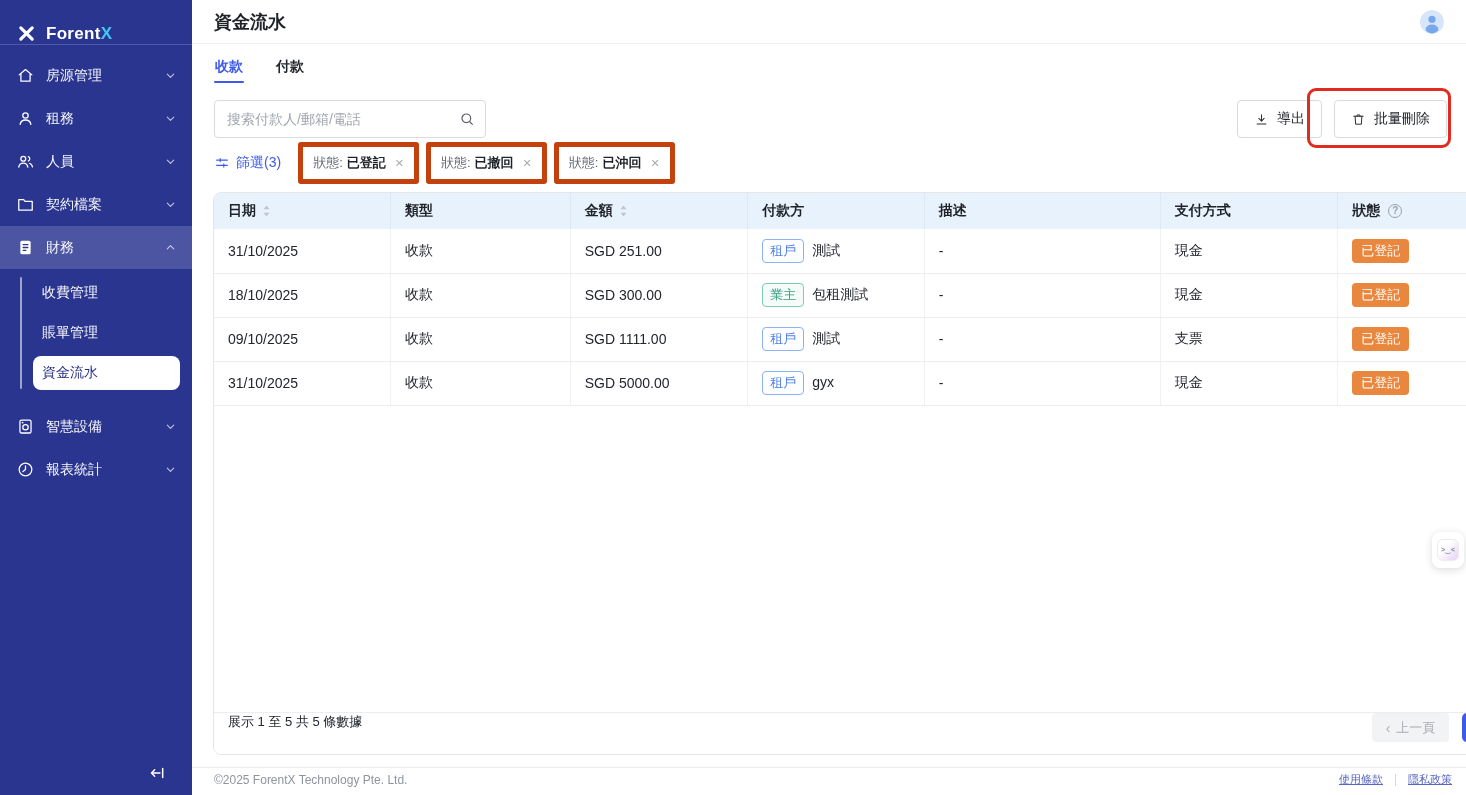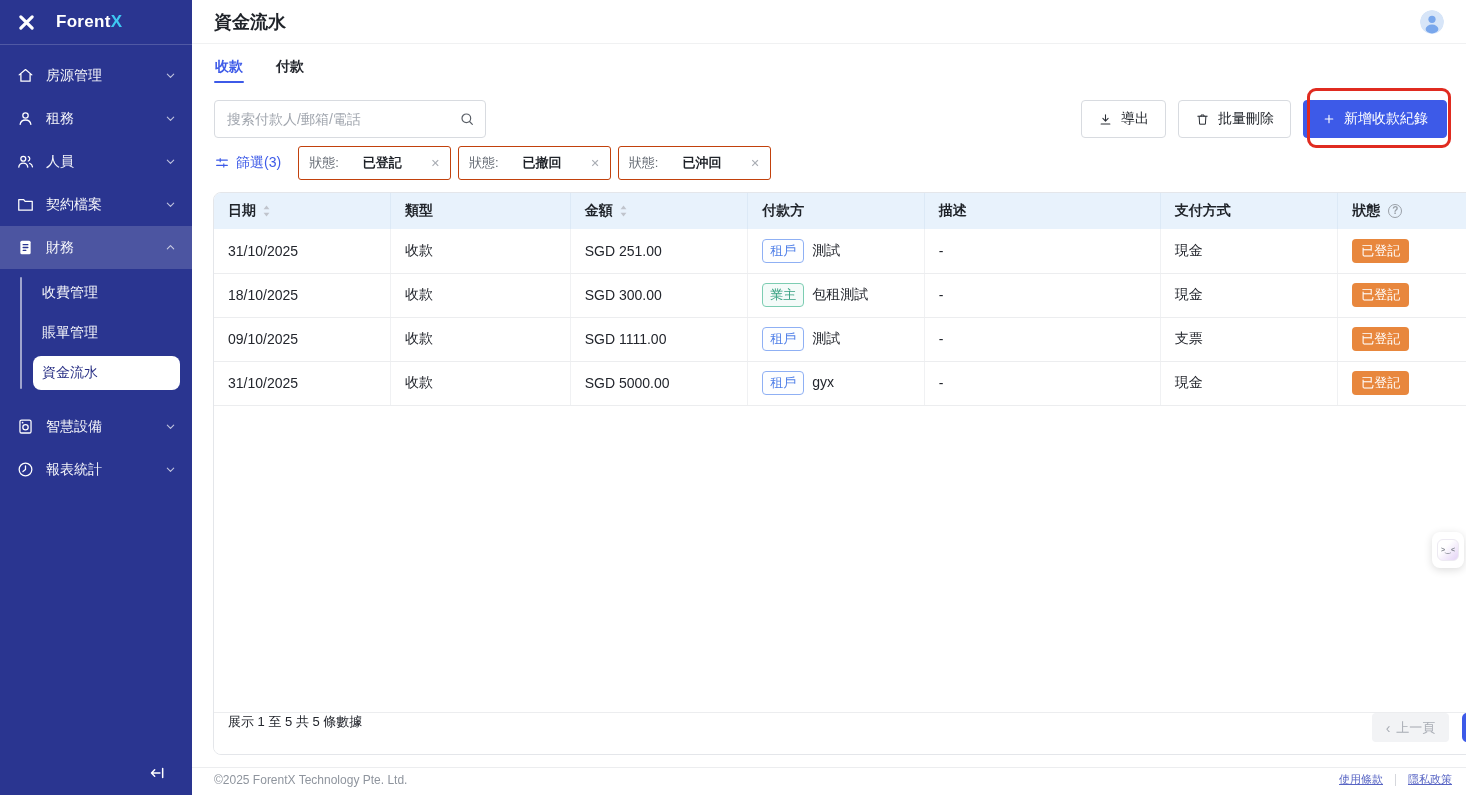--- a/index.html
+++ b/index.html
@@ -2,21 +2,21 @@
 <html><head>
 <meta charset="utf-8">
 <style>
   * { margin:0; padding:0; box-sizing:border-box; }
   html,body { width:1466px; height:795px; overflow:hidden; background:#fff;
     font-family:"Liberation Sans","DejaVu Sans",sans-serif; color:#1F2329; }
   .app { position:relative; width:1466px; height:795px; }
 
   
   .sidebar { position:absolute; left:0; top:0; width:192px; height:795px; background:#2A3590; }
-  .logo { display:flex; align-items:center; gap:19px; height:44px; padding:0 16px; }
+  .logo { display:flex; align-items:flex-end; gap:9px; height:44px; padding:0 16px; }
   .logo-text { font-size:17px; font-weight:700; color:#fff; letter-spacing:.3px; }
   .logo-text .x { color:#3EC8F2; }
   .sidebar-divider { height:1px; background:rgba(255,255,255,.18); }
   .sidebar-nav { padding-top:9px; }
   .nav-item { display:flex; align-items:center; height:43px; padding:0 16px; cursor:pointer;
     color:rgba(255,255,255,.95); font-size:14px; }
   .nav-item.active-parent { background:rgba(255,255,255,.16); }
   .nav-icon { width:19px; height:19px; margin-right:11px; display:flex; align-items:center; flex:none; }
   .nav-chevron { margin-left:auto; display:flex; color:rgba(255,255,255,.7); }
   .submenu { position:relative; padding:4px 0 8px; }
@@ -52,21 +52,21 @@
     border:1px solid #D8DBE0; border-radius:4px; font-size:14px; color:#1F2329; cursor:pointer; font-family:inherit; }
   .btn-primary { background:#3D5AE8; border-color:#3D5AE8; color:#fff; padding:0 18px; }
   .annotation-box { position:absolute; top:88px; left:1115px; width:144px; height:60px;
     border:3px solid #E02B20; border-radius:9px; pointer-events:none; z-index:6; }
 
   .filter-row { position:absolute; top:148px; left:22px; right:19px; height:30px;
     display:flex; align-items:center; gap:7px; }
   .filter-trigger { display:flex; align-items:center; gap:6px; color:#3D5AE8; font-size:14px;
     cursor:pointer; margin-right:10px; }
   .chip { display:flex; align-items:center; height:30px; padding:16px 10px; background:#fff;
-    border:1px solid #c2410c; border-radius:3px; font-size:13px; color:#646A73;gap:20px; }
+    border:5px solid #c2410c; border-radius:3px; font-size:13px; color:#646A73; }
   .chip-key { margin-right:4px; }
   .chip-val { color:#1F2329; font-weight:700; }
   .chip-close { margin-left:9px; color:#A8ACB3; font-size:11px; cursor:pointer; }
 
   
   .table-card { position:absolute; top:192px; left:21px; width:1382px; height:563px;
     border:1px solid #E4E6EA; border-radius:8px; background:#fff; overflow:hidden; }
   table { width:100%; border-collapse:collapse; table-layout:fixed; }
   thead th { background:#E8F2FC; height:36px; font-size:14px; font-weight:700; text-align:left;
     padding:0 0 0 14px; border-right:1px solid #DCE9F6; }
@@ -290,28 +290,20 @@
           </span>
           <span>導出</span>
         </button>
         <button class="btn">
           <span style="display:flex">
             <svg width="15" height="15" viewBox="0 0 24 24" fill="none" stroke="#2A2E35" stroke-width="1.6" stroke-linecap="round" stroke-linejoin="round">
                 <path d="M4.5 6.8h15M9.6 6.8V4.8h4.8v2M6.6 6.8l.8 12.7h9.2l.8-12.7"></path>
               </svg>
           </span>
           <span>批量刪除</span>
-        </button>
-        <button class="btn btn-primary">
-          <span style="display:flex">
-            <svg width="14" height="14" viewBox="0 0 24 24" fill="none" stroke="#fff" stroke-width="1.9" stroke-linecap="round">
-                <path d="M12 5.5v13M5.5 12h13"></path>
-              </svg>
-          </span>
-          <span>新增收款紀錄</span>
         </button>
       </div>
     </div>
     <div class="annotation-box"></div>
 
     <div class="filter-row">
       <div class="filter-trigger">
         <span style="display:flex">
           <svg width="16" height="16" viewBox="0 0 24 24" fill="none" stroke="#3D5AE8" stroke-width="1.7" stroke-linecap="round">
               <path d="M4 7.7h16M9.3 5.2v5M4 15.6h16M14.7 13.1v5"></path>

